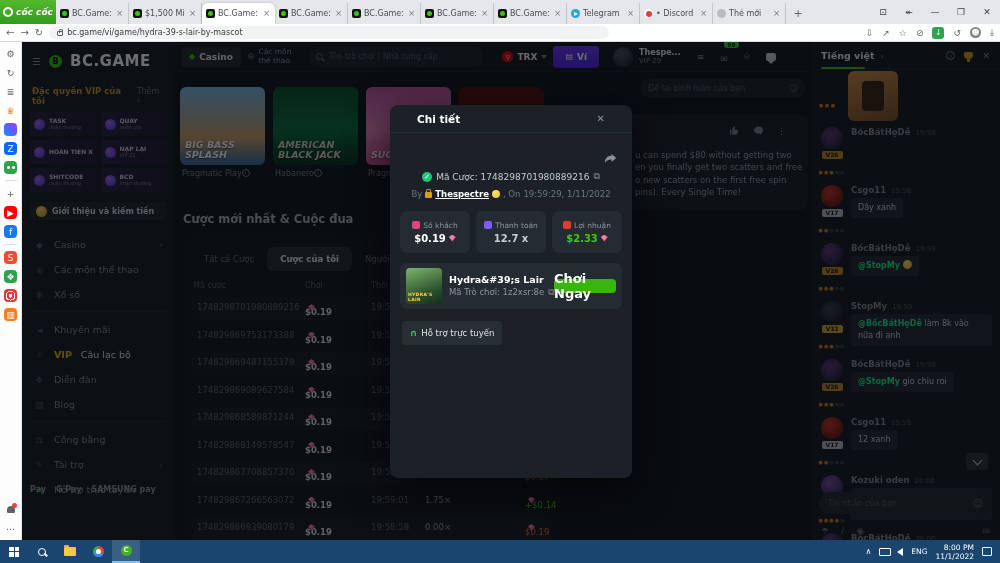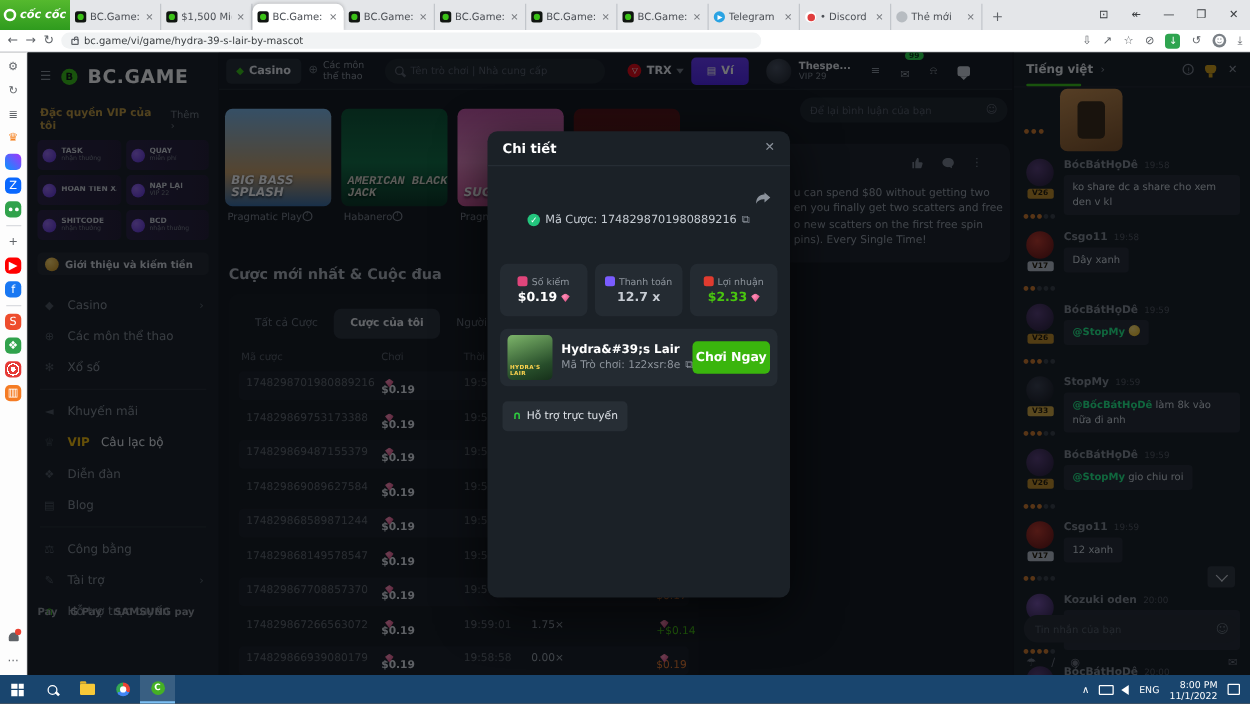--- a/index.html
+++ b/index.html
@@ -176,21 +176,21 @@
 .smiley{display:inline-block;width:9px;height:9px;border-radius:50%;background:radial-gradient(circle at 35% 30%,#ffe27a,#e8b416);vertical-align:-1px}
 .scrollbtn{position:absolute;right:12px;top:411px;width:22px;height:17px;background:#31373f;border-radius:3px;z-index:2;display:flex;align-items:center;justify-content:center}
 .scrollbtn::after{content:"";width:6px;height:6px;border-right:1.5px solid #cfd4da;border-bottom:1.5px solid #cfd4da;transform:rotate(45deg);margin-top:-3px}
 .chat-input{position:absolute;left:8px;right:8px;bottom:26px;height:22px;background:#262c33;border-radius:11px;display:flex;align-items:center;padding:0 9px}
 .chat-input .emoji{margin-left:auto;color:#687078;font-size:10px}
 .chat-foot{position:absolute;left:10px;right:10px;bottom:4px;display:flex;align-items:center;gap:12px;color:#6b7179;font-size:9px}
 .cf-send{margin-left:auto}
 
 
 .modal{position:absolute;left:368px;top:63px;width:242px;height:373px;background:#1b2127;border-radius:8px;z-index:8;box-shadow:0 10px 40px rgba(0,0,0,.65)}
-.modal-head{height:28px;display:flex;align-items:center;padding:0 12px;border-bottom:1px solid #262d34}
+.modal-head{height:28px;display:flex;align-items:center;padding:0 27px;border-bottom:1px solid #262d34}
 .modal-title{color:#fff;font-size:10.5px;font-weight:bold}
 .modal-x{margin-left:auto;color:#8b929b;font-size:10px}
 .modal-x::after{content:"✕"}
 .share{position:absolute;right:14px;top:46px;color:#8b929b}
 .idrow{position:absolute;left:0;right:0;top:66px;display:flex;align-items:center;justify-content:center;gap:4px}
 .chk{width:10px;height:10px;border-radius:50%;background:#23c57d;color:#fff;font-size:7px;line-height:10px;text-align:center;flex:none}
 .chk::after{content:"✓"}
 .idtext{color:#c6ccd3;font-size:9px}
 .copyic{color:#8b929b;font-size:9px}
 .copyic::after{content:"⧉"}
@@ -203,21 +203,21 @@
 .sbox{flex:1;height:42px;background:#242b32;border-radius:6px;display:flex;flex-direction:column;align-items:center;justify-content:center;gap:3px}
 .sl{display:flex;align-items:center;gap:3px;color:#8e959d;font-size:7.5px}
 .sic{width:8px;height:8px;border-radius:2px}
 .sv{font-size:10px;font-weight:bold;display:flex;align-items:center}
 .gamerow{position:absolute;left:10px;right:10px;top:158px;height:46px;background:#242b32;border-radius:6px;display:flex;align-items:center;gap:7px;padding:0 6px}
 .gthumb{width:36px;height:36px;border-radius:4px;background:linear-gradient(160deg,#7db56a,#274d2a 70%,#16301a);position:relative;flex:none;overflow:hidden}
 .gthumb b{position:absolute;left:2px;bottom:2px;font-size:4.5px;color:#ffd54f;letter-spacing:.3px}
 .ginfo{display:flex;flex-direction:column;gap:3px;line-height:1;min-width:0}
 .ginfo b{color:#fff;font-size:9.5px;white-space:nowrap}
 .gcode{color:#8e959d;font-size:8.5px;display:flex;gap:4px;align-items:center;white-space:nowrap}
-.playbtn{margin-left:auto;width:62px;height:26px;background:#3ab50d;border-radius:4px;color:#fff;font-size:10px;font-weight:bold;display:flex;align-items:center;justify-content:center;flex:none}
+.playbtn{margin-left:auto;width:62px;height:14px;background:#3ab50d;border-radius:4px;color:#fff;font-size:13px;font-weight:bold;display:flex;align-items:center;justify-content:center;flex:none}
 .noterow{position:absolute;left:12px;right:10px;top:212px;display:flex;gap:8px}
 .notetext{width:128px;color:#767d85;font-size:7.5px;line-height:1.5}
 .supbtn{height:24px;align-self:flex-start;margin-top:4px;background:#272e35;border-radius:4px;display:flex;align-items:center;gap:4px;padding:0 8px;color:#dfe3e8;font-size:8.5px;white-space:nowrap}
 .hsic{color:#2ecc40;font-size:9px;font-weight:bold}
 
 
 .taskbar{position:absolute;left:0;right:0;bottom:0;height:23px;background:#19456e;display:flex;align-items:center;color:#fff;z-index:10}
 .tb-item{width:28px;height:23px;display:flex;align-items:center;justify-content:center;flex:none}
 .tb-item.activeapp{background:rgba(255,255,255,.14);border-bottom:2px solid #7cc0f4}
 .winlogo{width:10px;height:10px;display:grid;grid-template-columns:1fr 1fr;gap:1px}
@@ -574,21 +574,21 @@
                 <span class="gtitle" style="color: rgb(255, 255, 255);">BIG BASS SPLASH</span>
               </div>
               <div class="gprov">
                 <span>Pragmatic Play</span>
                 <i class="infoc"></i>
               </div>
             </div>
 
             <div class="gcard-wrap">
               <div class="gcard" style="background: linear-gradient(rgb(13, 84, 52), rgb(18, 112, 68) 55%, rgb(10, 53, 35));">
-                <span class="gtitle" style="color: rgb(217, 213, 201); font-family: Liberation Mono, monospace;">AMERICAN BLACK JACK</span>
+                <span class="gtitle" style="color: rgb(217, 213, 201);">AMERICAN BLACK JACK</span>
               </div>
               <div class="gprov">
                 <span>Habanero</span>
                 <i class="infoc"></i>
               </div>
             </div>
 
             <div class="gcard-wrap">
               <div class="gcard" style="background: linear-gradient(rgb(197, 87, 165), rgb(238, 138, 198) 55%, rgb(208, 87, 154));">
                 <span class="gtitle" style="color: rgb(255, 255, 255);">SUGAR RUSH</span>
@@ -740,28 +740,20 @@
               <div class="mava-col">
                 <span class="mava" style="background: radial-gradient(circle at 40% 35%, rgb(91, 63, 122), rgb(36, 27, 51));"></span>
                 <span class="vipb" style="background: rgb(192, 140, 40);">V26</span>
                 <span class="dots"><b class="df">●●●</b><b class="de">●●</b></span>
               </div>
               <div class="mbody">
                 <div class="mhead">
                   <span class="mname">BócBátHọDê</span>
                   <span class="mtime">19:58</span>
                 </div>
-                <div class="mline">
-                  <div class="mbubble">
-                    
-                    
-                    <span>ko share dc a share cho xem den v kl</span>
-                  </div>
-
-                </div>
               </div>
             </div>
 
             <div class="msg">
               <div class="mava-col">
                 <span class="mava" style="background: radial-gradient(circle at 40% 35%, rgb(192, 57, 43), rgb(91, 16, 16));"></span>
                 <span class="vipb" style="background: rgb(183, 191, 201);">V17</span>
                 <span class="dots"><b class="df">●●</b><b class="de">●●●</b></span>
               </div>
               <div class="mbody">
@@ -926,26 +918,34 @@
           <span class="modal-x"></span>
         </div>
         <svg class="share" width="14" height="14" viewBox="0 0 24 24" fill="#8b929b">
             <path d="M13 5l8 7-8 7v-4.5c-6 0-9.5 2-11.5 6C1.5 12.5 6 8 13 8z"></path>
           </svg>
         <div class="idrow">
           <span class="chk"></span>
           <span class="idtext">Mã Cược: 1748298701980889216</span>
           <span class="copyic"></span>
         </div>
+        <div class="byrow">
+          <span>By</span>
+          <span class="lockg"></span>
+          <span class="bettor">Thespectre</span>
+          <span class="chick"></span>
+          <span>, On</span>
+          <span>19:59:29, 1/11/2022</span>
+        </div>
         <div class="statrow">
 
             <div class="sbox">
               <div class="sl">
                 <i class="sic" style="background: rgb(224, 69, 123);"></i>
-                <span>Số kiếm</span>
+                <span>Số khách</span>
               </div>
               <div class="sv" style="color: rgb(255, 255, 255);">
                 <span>$0.19</span>
                 <i class="gem"></i>
               </div>
             </div>
 
             <div class="sbox">
               <div class="sl">
                 <i class="sic" style="background: rgb(122, 92, 255);"></i>

